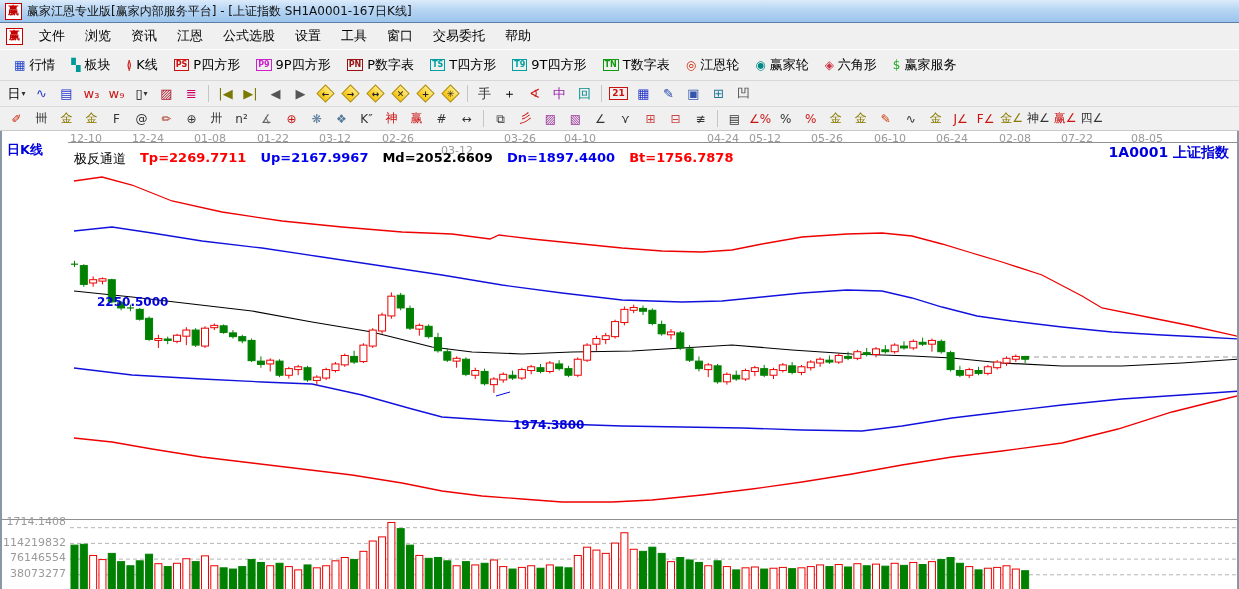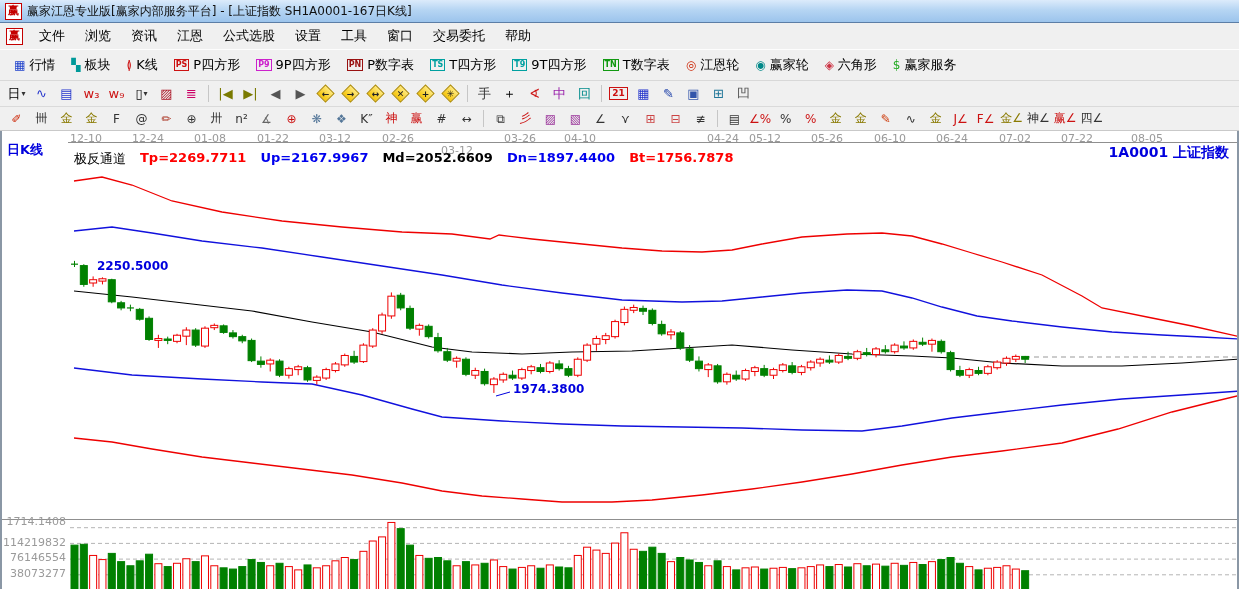--- a/index.html
+++ b/index.html
@@ -29,21 +29,21 @@
     border:1px solid #ae8a00;transform:rotate(45deg);}
   .dm b{position:relative;font-size:9px;font-weight:bold;color:#222;font-style:normal;z-index:1;}
   .chartwrap{position:relative;height:463px;background:#fff;box-sizing:border-box;
     border-left:2px solid #8a97a5;border-right:2px solid #8a97a5;border-bottom:2px solid #8a97a5;}
   .chartwrap svg{position:absolute;left:0;top:0;}
   .datelabel{position:absolute;top:1px;transform:translateX(-50%);font-size:11px;color:#9a9a9a;white-space:nowrap;}
   .periodlabel{position:absolute;left:5px;top:10px;color:#0000dd;font-size:13px;font-weight:bold;}
   .indrow{position:absolute;left:72px;top:19px;font-size:13px;display:flex;gap:14px;white-space:nowrap;}
   .indrow .v{font-weight:bold;}
   .symlabel{position:absolute;right:8px;top:13px;color:#0000dd;font-size:14px;font-weight:bold;}
-  .ann{position:absolute;color:#0000dd;font-size:12px;font-weight:bold;white-space:nowrap;}
+  .ann{position:absolute;color:#0000dd;font-size:12px;font-weight:bold;white-space:nowrap;margin-top:36px;}
   .volscale{position:absolute;left:0;width:64px;text-align:right;font-size:11px;color:#9a9a9a;white-space:nowrap;}
 </style>
 </head>
 <body>
 
 <div class="titlebar">
   <span class="applogo">赢</span>
   <span>赢家江恩专业版[赢家内部服务平台] - [上证指数  SH1A0001-167日K线]</span>
 </div>
 
@@ -673,21 +673,21 @@
       <span class="datelabel" style="left: 333px;">03-12</span>
       <span class="datelabel" style="left: 396px;">02-26</span>
       <span class="datelabel" style="left: 455px; margin-top: 12px;">03-12</span>
       <span class="datelabel" style="left: 518px;">03-26</span>
       <span class="datelabel" style="left: 578px;">04-10</span>
       <span class="datelabel" style="left: 700px; margin-left: 21px;">04-24</span>
       <span class="datelabel" style="left: 763px;">05-12</span>
       <span class="datelabel" style="left: 825px;">05-26</span>
       <span class="datelabel" style="left: 888px;">06-10</span>
       <span class="datelabel" style="left: 950px;">06-24</span>
-      <span class="datelabel" style="left: 1013px;">07-02</span>
+      <span class="datelabel" style="left: 1013px;">02-08</span>
       <span class="datelabel" style="left: 1075px;">07-22</span>
       <span class="datelabel" style="left: 1145px;">08-05</span>
     </div>
   <span class="periodlabel">日K线</span>
   <div class="indrow">
     <span style="color:#000">极反通道</span>
     <span id="indicator-values" style="display: flex; gap: 14px;">
         <span class="v" style="color: rgb(255, 0, 0);">Tp=2269.7711</span>
         <span class="v" style="color: rgb(0, 0, 238);">Up=2167.9967</span>
         <span class="v" style="color: rgb(0, 0, 0);">Md=2052.6609</span>

